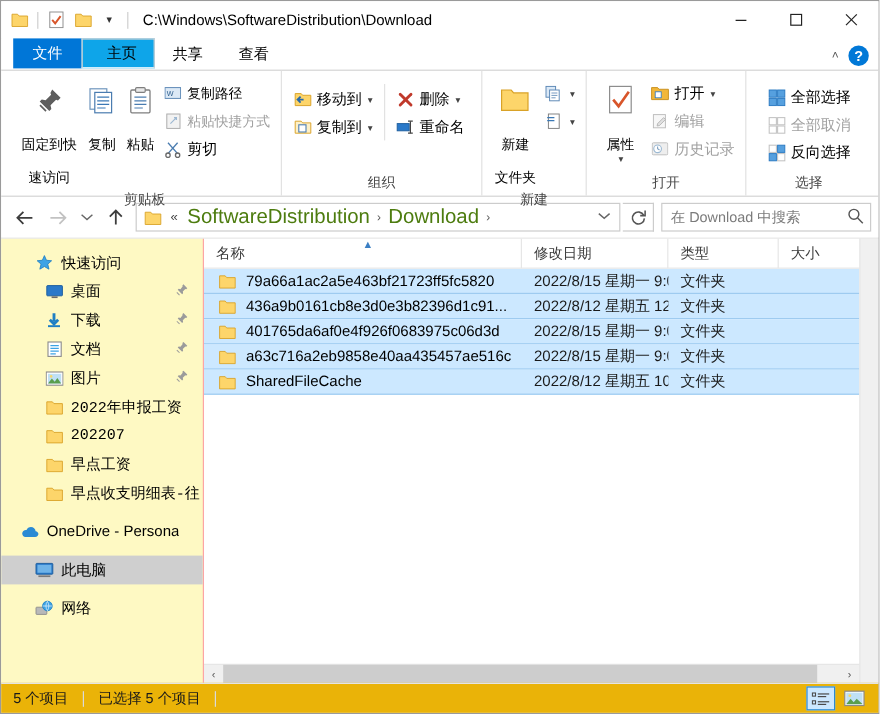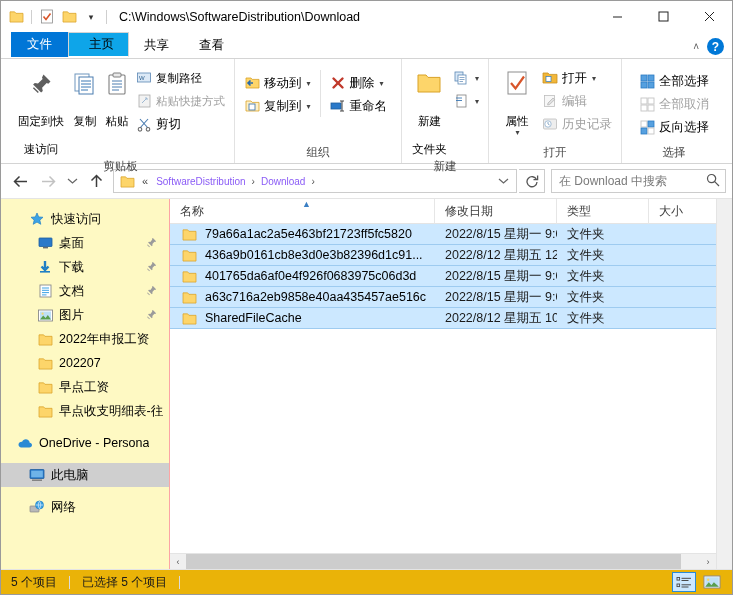--- a/index.html
+++ b/index.html
@@ -154,21 +154,21 @@
   .navbtn.sm { width: 18px; font-size: 10px; }
   .addrbox {
     flex: 1; height: 24px;
     border: 1px solid #cccccc; background: #fff;
     display: flex; align-items: center;
     padding: 0 2px 0 4px;
     margin-left: 2px;
     min-width: 0;
   }
   .crumbs { display: flex; align-items: center; gap: 2px; flex: 1; overflow: hidden; }
-  .crumb { font-size: 10px; color: #8b5cf6; padding: 0 3px; white-space: nowrap; }
+  .crumb { font-size: 17px; color: #4d7c0f; padding: 0 3px; white-space: nowrap; }
   .crumb.sep { color: #555; font-size: 10px; padding: 0 1px; }
   .crumb.dd { color: #444; font-size: 11px; }
   .addr-right { display: flex; align-items: center; }
   .addr-dd { width: 22px; text-align: center; color: #555; font-size: 10px; }
   .searchbox {
     width: 175px; height: 24px;
     border: 1px solid #cccccc; background: #fff;
     display: flex; align-items: center;
     padding: 0 5px 0 7px; margin-left: 4px;
   }
@@ -191,21 +191,21 @@
     padding-left: 22px;
     font-size: 12.5px; color: #000;
     white-space: nowrap;
     position: relative;
   }
   .navitem.selected { background: #cfcfcf; }
   .navitem .nico { width: 16px; height: 16px; margin-right: 6px; flex: 0 0 16px;
                    display: flex; align-items: center; justify-content: center; }
   .navitem .ntxt { overflow: hidden; }
   .navitem .pin { position: absolute; right: 12px; color: #9b9b9b; font-size: 11px; }
-  .navitem.child { padding-left: 36px; }
+  .navitem.child { padding-left: 36px; font-family: Liberation Mono, monospace; }
   .navgap { height: 8px; }
 
   
   .listarea { flex: 1; display: flex; flex-direction: column; min-width: 0; position: relative; }
   .colheader {
     height: 25px; min-height: 25px;
     display: flex; align-items: center;
     border-bottom: 1px solid #e4e4e4;
     background: #ffffff;
     position: relative;

